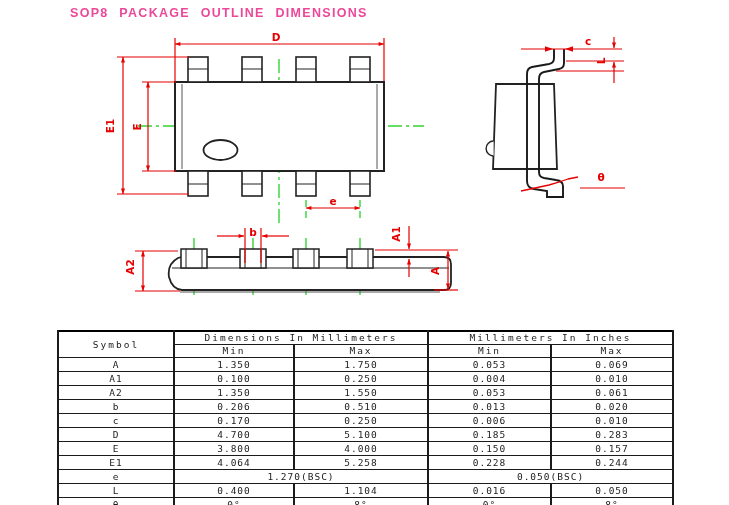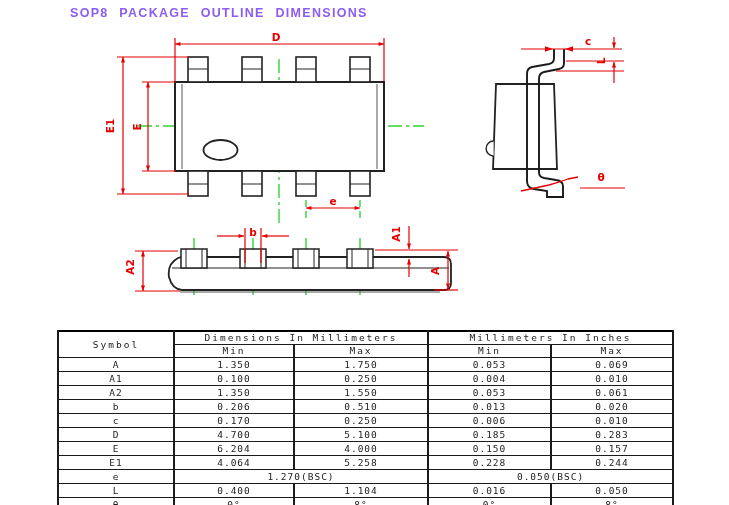--- a/index.html
+++ b/index.html
@@ -1,19 +1,19 @@
 <!DOCTYPE html>
 <html><head>
 <meta charset="utf-8">
 <style>
   html,body{margin:0;padding:0;background:#fff;}
   #page{position:relative;width:729px;height:505px;background:#ffffff;overflow:hidden;
         font-family:"Liberation Sans",sans-serif;}
   #title{position:absolute;left:70px;top:6px;margin:0;font-size:12.5px;font-weight:bold;
-         color:#8b5cf6;letter-spacing:1.3px;word-spacing:6px;font-family:"Liberation Sans",sans-serif;}
+         color:#ec4899;letter-spacing:1.3px;word-spacing:6px;font-family:"Liberation Sans",sans-serif;}
   #drawing{position:absolute;left:0;top:0;}
   svg text.dim{font-family:"DejaVu Sans",sans-serif;font-size:10.5px;font-weight:bold;fill:#e60000;}
   #tablewrap{position:absolute;left:57px;top:330px;}
   table.dim-table{border-collapse:collapse;table-layout:fixed;width:615px;
       font-family:"DejaVu Sans Mono","Liberation Mono",monospace;font-size:9.5px;color:#1b1b1b;
       border:2px solid #000;}
   table.dim-table td,table.dim-table th{border-style:solid;border-color:#1b1b1b;
       border-width:1px 2px;height:13px;padding:0;text-align:center;vertical-align:middle;
       line-height:1;font-weight:normal;letter-spacing:1px;white-space:nowrap;}
   table.dim-table tr.hdr1 th,table.dim-table tr.hdr2 th{height:12px;letter-spacing:2px;}
@@ -247,21 +247,21 @@
           </tr>
           <tr>
             <td>D</td>
             <td>4.700</td>
             <td>5.100</td>
             <td>0.185</td>
             <td>0.283</td>
           </tr>
           <tr>
             <td>E</td>
-            <td>6.204</td>
+            <td>3.800</td>
             <td>4.000</td>
             <td>0.150</td>
             <td>0.157</td>
           </tr>
           <tr>
             <td>E1</td>
             <td>4.064</td>
             <td>5.258</td>
             <td>0.228</td>
             <td>0.244</td>

